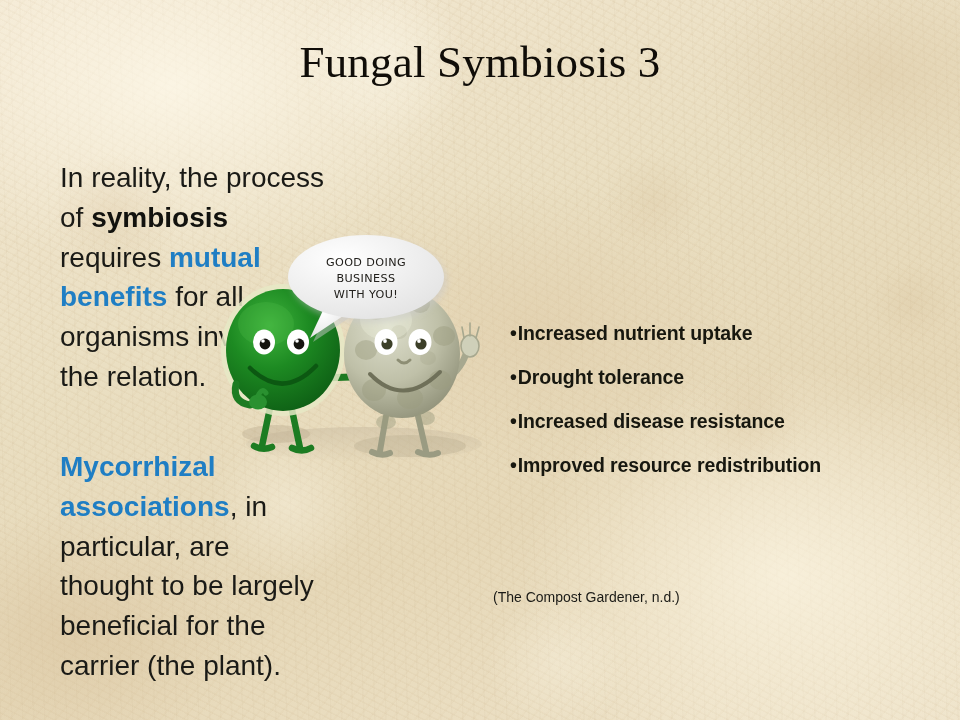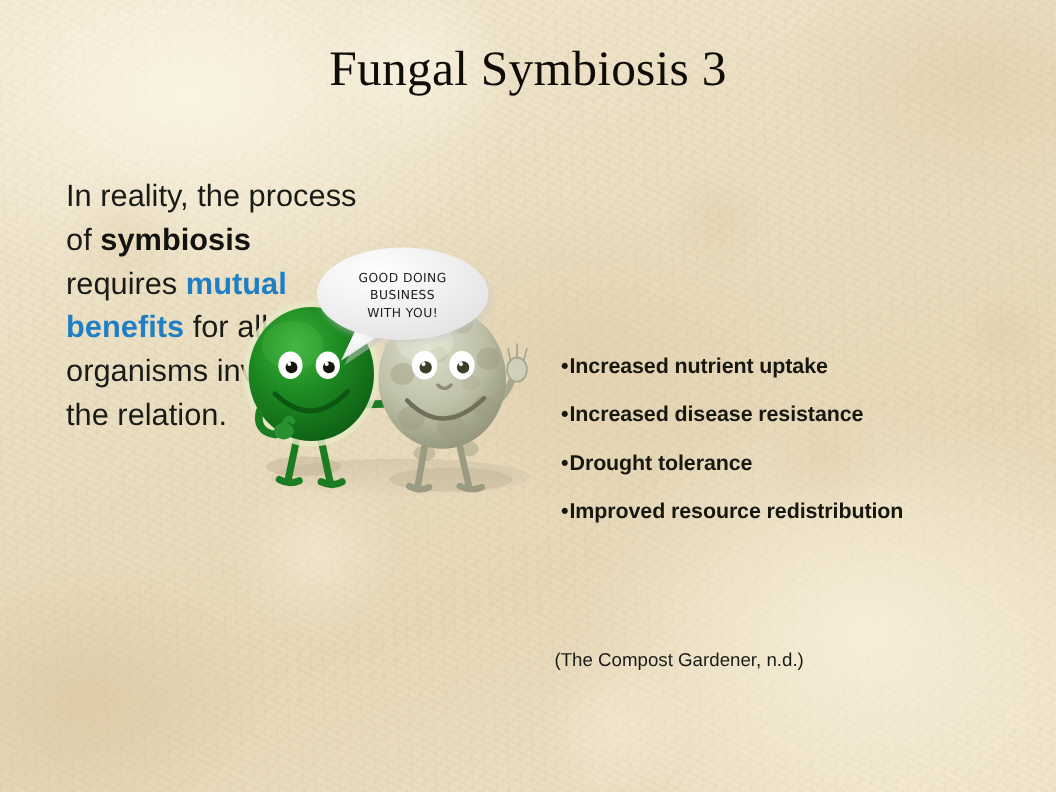--- a/index.html
+++ b/index.html
@@ -103,31 +103,31 @@
     font-size: 19.5px;
     color: #17170f;
     margin-bottom: 21px;
     white-space: nowrap;
     letter-spacing: -0.1px;
   }
   .bullet-item .dot { margin-right: 1px; }
 
   #citation {
     position: absolute;
-    left: 504px;
+    left: 493px;
     top: 588px;
-    font-size: 17px;
+    font-size: 14px;
     color: #1a1a16;
   }
 
   
   #clipart {
     position: absolute;
     left: 214px;
-    top: 222px;
+    top: 232px;
     width: 282px;
     height: 256px;
   }
   #clipart svg { display: block; }
 
   .bubble-text {
     font-family: "DejaVu Sans", sans-serif;
     font-size: 11.2px;
     letter-spacing: 0.4px;
     fill: #22201c;
@@ -137,26 +137,29 @@
 <body>
 
 <div id="slide">
 
   <div class="slide-title">Fungal Symbiosis 3</div>
 
   <div id="para-left" class="body-text">
     <span>In reality, the process of </span><span class="b-black">symbiosis</span><span> requires </span><span class="b-blue">mutual benefits</span><span> for all organisms involved in the relation.</span>
   </div>
 
+  <div id="para-bottom-left" class="body-text">
+    <span class="b-blue">Mycorrhizal associations</span><span>, in particular, are thought to be largely beneficial for the carrier (the plant).</span>
+  </div>
 
 
   <div id="bullet-list">
     <div class="bullet-item"><span class="dot">•</span><span>Increased nutrient uptake</span></div>
+    <div class="bullet-item"><span class="dot">•</span><span>Drought tolerance</span></div>
     <div class="bullet-item"><span class="dot">•</span><span>Increased disease resistance</span></div>
-    <div class="bullet-item"><span class="dot">•</span><span>Drought tolerance</span></div>
     <div class="bullet-item"><span class="dot">•</span><span>Improved resource redistribution</span></div>
   </div>
 
   <div id="citation" class="body-text">(The Compost Gardener, n.d.)</div>
 
   <div id="clipart">
     <svg width="282" height="256" viewBox="0 0 282 256" xmlns="http://www.w3.org/2000/svg">
       <defs>
         <radialGradient id="gAlgae" cx="38%" cy="30%" r="78%">
           <stop offset="0%" stop-color="#3fb33d"></stop>

